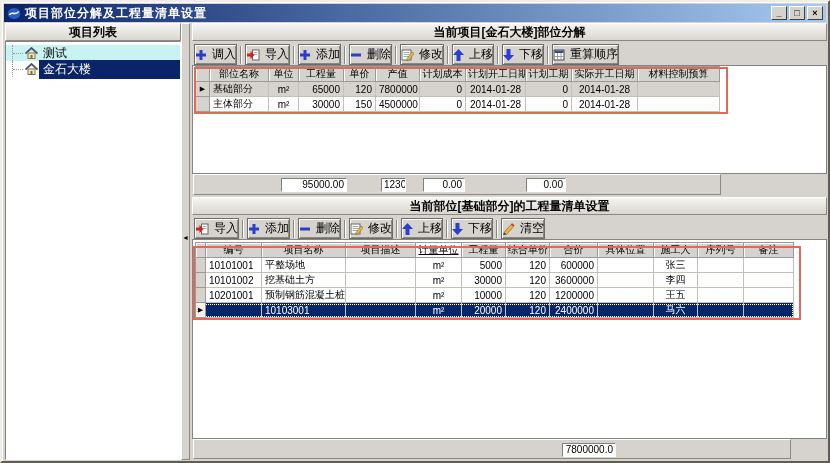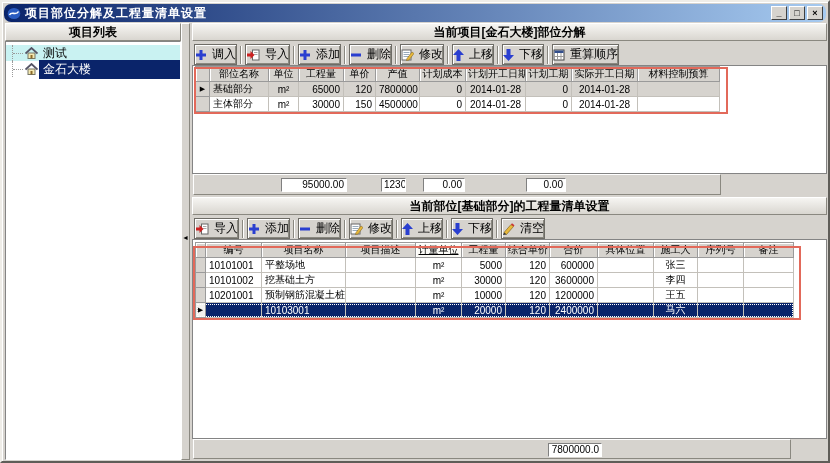--- a/index.html
+++ b/index.html
@@ -5,21 +5,21 @@
   * { margin:0; padding:0; box-sizing:border-box; }
   html,body { width:830px; height:463px; overflow:hidden;
     font-family:"Liberation Sans","DejaVu Sans",sans-serif; }
   .window { position:absolute; left:0; top:0; width:830px; height:463px;
     background:var(--chrome,#d6d3ce);
     border:2px solid; border-color:#efede8 #5f5d58 #5f5d58 #efede8;
     box-shadow: inset 1px 1px 0 #fff; }
   
   .titlebar { position:absolute; left:2px; top:2px; right:2px; height:18px;
     background:linear-gradient(to right, var(--titlebar-left,#0a246a), var(--titlebar-right,#a6caf0));
-    display:flex; align-items:center; padding:0 3px;border-radius:7px; }
+    display:flex; align-items:center; padding:0 3px; }
   .titlebar .ttl { color:#fff; font-weight:bold; font-size:12px; margin-left:4px;
     white-space:nowrap; letter-spacing:1px; }
   .win-btns { margin-left:auto; display:flex; gap:2px; }
   .win-btn { width:16px; height:14px; background:#d6d3ce; border:1px solid;
     border-color:#fff #404040 #404040 #fff; font-size:9px; line-height:12px;
     text-align:center; color:#000; font-weight:bold; cursor:default; }
   
   .panel-header { position:absolute; height:18px;
     background:linear-gradient(#f6f5f2,#d9d6d0);
     border:1px solid; border-color:#fff #8a8880 #8a8880 #fff;
@@ -83,21 +83,21 @@
   .summary-bar { position:absolute; background:#d6d3ce; border:1px solid;
     border-color:#fff #8a8880 #8a8880 #fff; }
   .sum-top { left:2px; top:151px; width:528px; height:21px; }
   .sum-bottom { left:2px; top:416px; width:598px; height:20px; }
   .sum-box { position:absolute; top:3px; height:14px; background:#fff;
     border:1px solid; border-color:#808080 #fff #fff #808080;
     font-size:10px; line-height:12px; text-align:right; padding:0 2px;
     overflow:hidden; white-space:nowrap; }
   .sb0 { left:87px;  width:66px; } .sb1 { left:187px; width:25px; }
   .sb2 { left:229px; width:42px; } .sb3 { left:332px; width:40px; }
-  .sb4 { left:354px; width:54px; }
+  .sb4 { left:368px; width:54px; }
 </style>
 </head>
 <body>
 
 <div class="window">
 
   <div class="titlebar">
     <span class="tb-ic">
       <svg width="14" height="13" viewBox="0 0 14 13">
           <ellipse cx="7" cy="6.5" rx="6.3" ry="5.6" fill="#2a5bc0"></ellipse>

